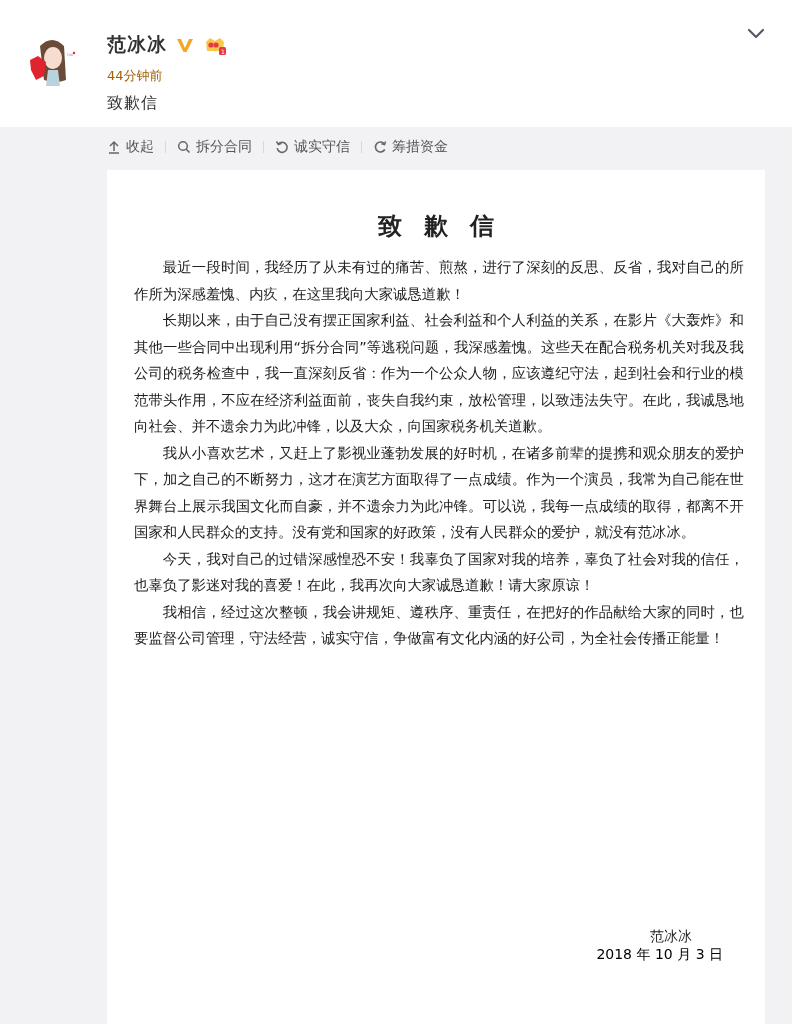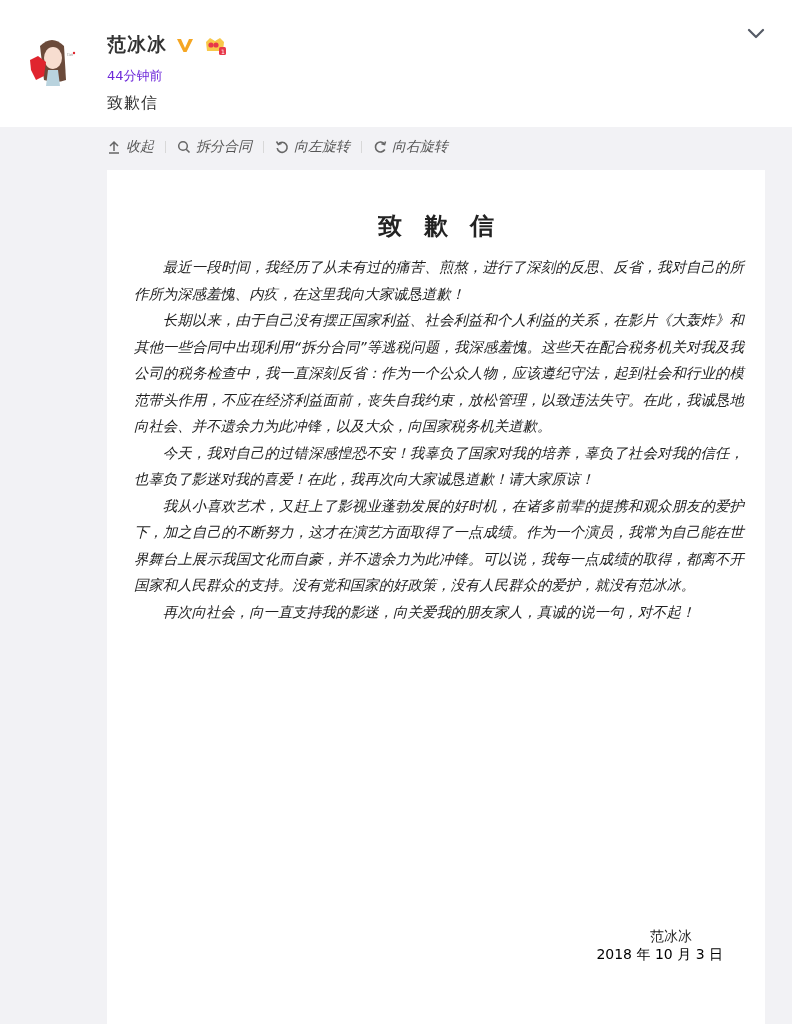--- a/index.html
+++ b/index.html
@@ -5,34 +5,34 @@
   * { box-sizing: border-box; margin: 0; padding: 0; }
   html, body { width: 792px; height: 1024px; overflow: hidden; background: #ffffff; }
   body { font-family: "DejaVu Sans", "Liberation Sans", sans-serif; color: #333; position: relative; }
 
   .post-header { position: absolute; left: 0; top: 0; width: 792px; height: 127px; background: #fff; }
   .avatar { position: absolute; left: 26px; top: 36px; width: 56px; height: 56px; border-radius: 50%; background: #fff; overflow: hidden; }
   .username-row { position: absolute; left: 107px; top: 32px; display: flex; align-items: center; gap: 8px; }
   .username { font-size: 19px; font-weight: bold; color: #333; letter-spacing: 1px; }
   .verified-icon { width: 20px; height: 20px; display: inline-block; }
   .vip-icon { width: 24px; height: 22px; display: inline-block; }
-  .timestamp { position: absolute; left: 107px; top: 67px; font-size: 13px; color: #6d28d9; }
+  .timestamp { position: absolute; left: 107px; top: 67px; font-size: 13px; color: #a16207; }
   .post-text { position: absolute; left: 107px; top: 93px; font-size: 16px; color: #333; letter-spacing: 1px; }
   .expand-chevron { position: absolute; left: 744px; top: 24px; width: 24px; height: 20px; cursor: pointer; }
 
   .media-area { position: absolute; left: 0; top: 127px; width: 792px; height: 897px; background: #f2f2f5; }
   .toolbar { position: absolute; left: 107px; top: 136px; height: 22px; display: flex; align-items: center; font-size: 14px; color: #555; }
-  .tool-btn { display: flex; align-items: center; gap: 5px; cursor: pointer; font-style: italic; }
+  .tool-btn { display: flex; align-items: center; gap: 5px; cursor: pointer; }
   .tool-btn svg { width: 14px; height: 14px; }
   .tool-sep { width: 1px; height: 12px; background: #d8d8d8; margin: 0 11px; }
 
   .letter { position: absolute; left: 107px; top: 170px; width: 658px; height: 854px; background: #fff; }
   .letter-title { position: absolute; left: 0; top: 40px; width: 658px; text-align: center; font-size: 24px; font-weight: bold; color: #222; letter-spacing: 22px; padding-left: 22px; font-family: "DejaVu Sans", sans-serif; }
   .letter-body { position: absolute; left: 27px; top: 84px; width: 610px; font-size: 14.4px; line-height: 26.5px; color: #222; text-align: justify; font-family: "DejaVu Sans", sans-serif; }
-  .letter-body p { text-indent: 2em; font-style: italic; }
+  .letter-body p { text-indent: 2em; }
   .signature { position: absolute; right: 73px; top: 758px; font-size: 14px; color: #222; }
   .sign-date { position: absolute; right: 42px; top: 776px; font-size: 14px; color: #000000; }
 </style>
 </head>
 <body>
 
 <div class="post-header">
   <div class="avatar">
     <svg width="56" height="56" viewBox="0 0 56 56">
       <path d="M14 10 Q26 -2 38 10 L40 44 Q30 48 18 44 Z" fill="#6b4a3a"></path>
@@ -88,36 +88,36 @@
         <path d="M9.2 9.2 L12.5 12.5" stroke="#666" stroke-width="1.6"></path>
       </svg>
     <span>拆分合同</span>
   </div>
   <div class="tool-sep"></div>
   <div class="tool-btn">
     <svg viewBox="0 0 14 14">
         <path d="M3.2 4.2 A5 5 0 1 1 2.2 8.2" fill="none" stroke="#666" stroke-width="1.6"></path>
         <path d="M1.5 1.5 L3.4 4.6 L6.6 3.4" fill="none" stroke="#666" stroke-width="1.5"></path>
       </svg>
-    <span>向左旋转</span>
+    <span>诚实守信</span>
   </div>
   <div class="tool-sep"></div>
   <div class="tool-btn">
     <svg viewBox="0 0 14 14">
         <path d="M11.5 4 A5 5 0 1 0 11.8 9.5" fill="none" stroke="#666" stroke-width="1.6"></path>
         <path d="M12.5 1.5 L11.6 4.6 L8.5 3.8" fill="none" stroke="#666" stroke-width="1.5"></path>
       </svg>
-    <span>向右旋转</span>
+    <span>筹措资金</span>
   </div>
 </div>
 
 <div class="letter">
   <div class="letter-title">致歉信</div>
   <div class="letter-body">
     <p>最近一段时间，我经历了从未有过的痛苦、煎熬，进行了深刻的反思、反省，我对自己的所作所为深感羞愧、内疚，在这里我向大家诚恳道歉！</p>
     <p>长期以来，由于自己没有摆正国家利益、社会利益和个人利益的关系，在影片《大轰炸》和其他一些合同中出现利用“拆分合同”等逃税问题，我深感羞愧。这些天在配合税务机关对我及我公司的税务检查中，我一直深刻反省：作为一个公众人物，应该遵纪守法，起到社会和行业的模范带头作用，不应在经济利益面前，丧失自我约束，放松管理，以致违法失守。在此，我诚恳地向社会、并不遗余力为此冲锋，以及大众，向国家税务机关道歉。</p>
+    <p>我从小喜欢艺术，又赶上了影视业蓬勃发展的好时机，在诸多前辈的提携和观众朋友的爱护下，加之自己的不断努力，这才在演艺方面取得了一点成绩。作为一个演员，我常为自己能在世界舞台上展示我国文化而自豪，并不遗余力为此冲锋。可以说，我每一点成绩的取得，都离不开国家和人民群众的支持。没有党和国家的好政策，没有人民群众的爱护，就没有范冰冰。</p>
     <p>今天，我对自己的过错深感惶恐不安！我辜负了国家对我的培养，辜负了社会对我的信任，也辜负了影迷对我的喜爱！在此，我再次向大家诚恳道歉！请大家原谅！</p>
-    <p>我从小喜欢艺术，又赶上了影视业蓬勃发展的好时机，在诸多前辈的提携和观众朋友的爱护下，加之自己的不断努力，这才在演艺方面取得了一点成绩。作为一个演员，我常为自己能在世界舞台上展示我国文化而自豪，并不遗余力为此冲锋。可以说，我每一点成绩的取得，都离不开国家和人民群众的支持。没有党和国家的好政策，没有人民群众的爱护，就没有范冰冰。</p>
-    <p>再次向社会，向一直支持我的影迷，向关爱我的朋友家人，真诚的说一句，对不起！</p>
+    <p>我相信，经过这次整顿，我会讲规矩、遵秩序、重责任，在把好的作品献给大家的同时，也要监督公司管理，守法经营，诚实守信，争做富有文化内涵的好公司，为全社会传播正能量！</p>
   </div>
   <div class="signature">范冰冰</div>
   <div class="sign-date">2018 年 10 月 3 日</div>
 </div>
 
 </body></html>

